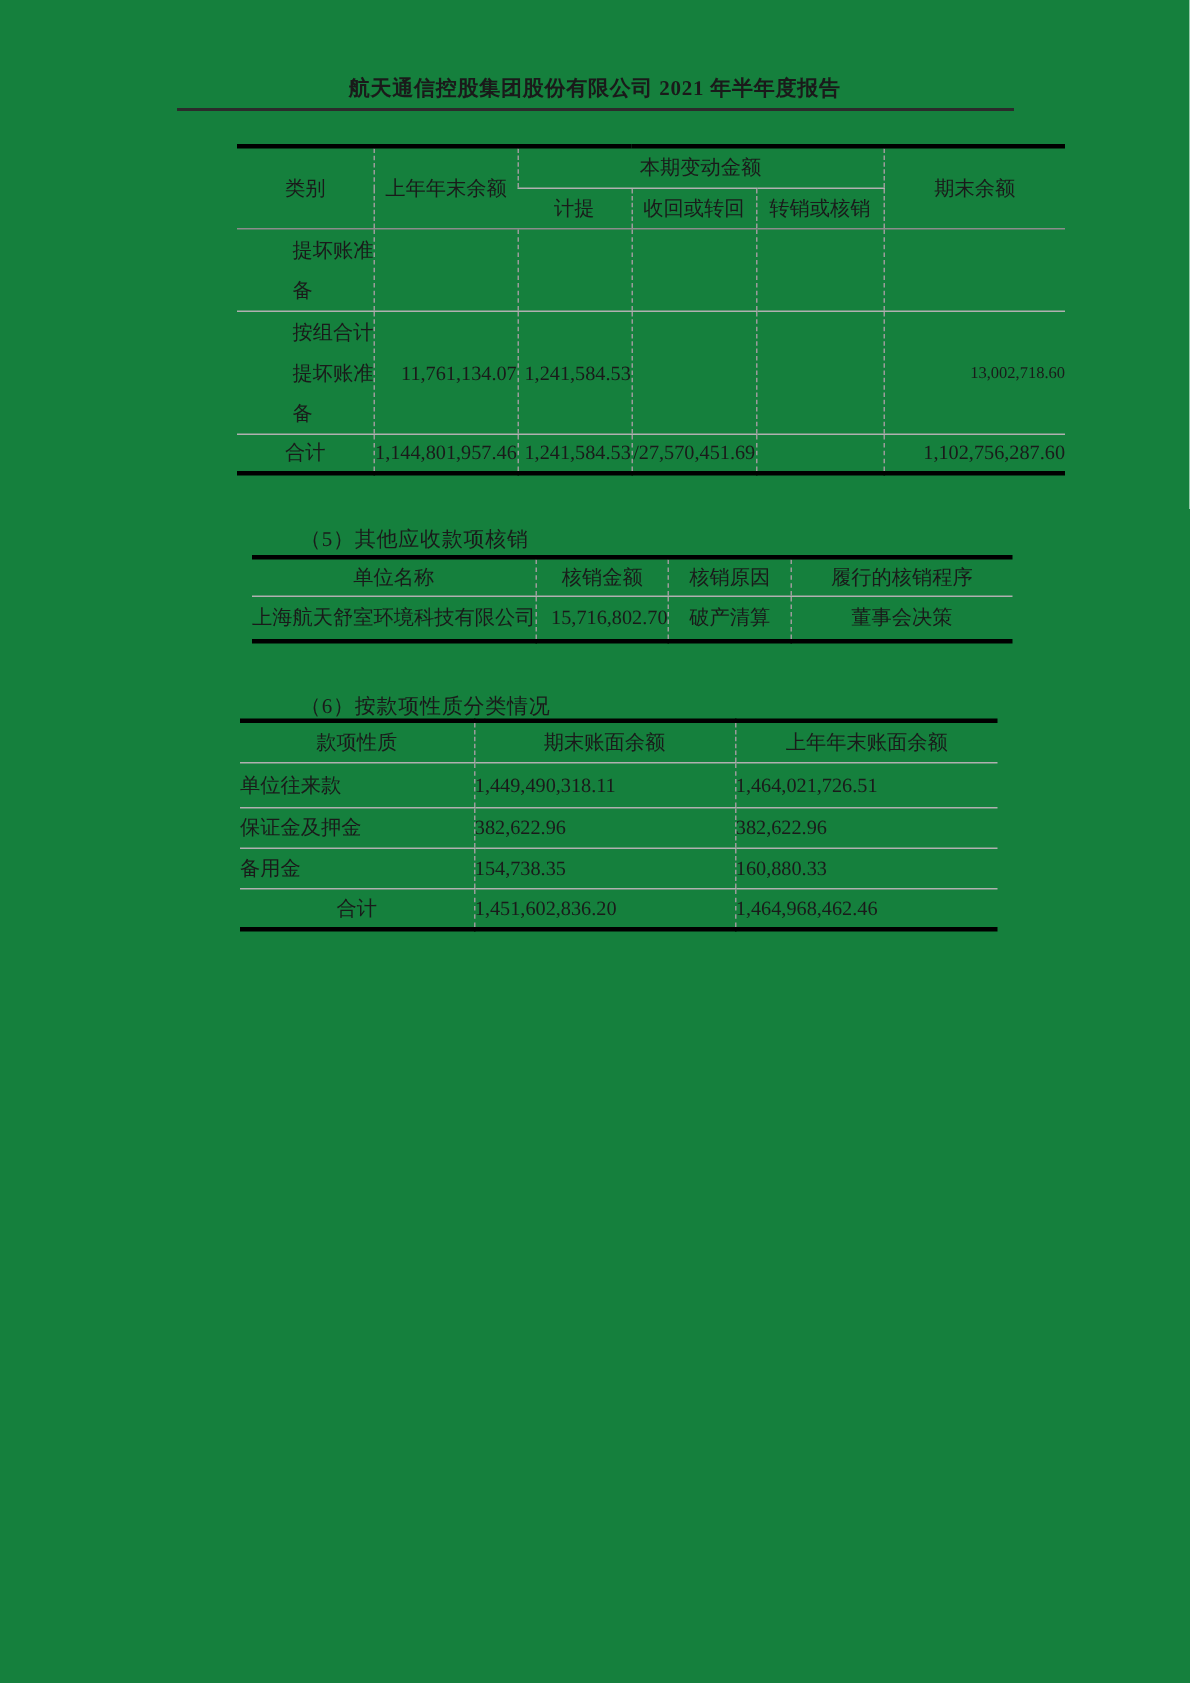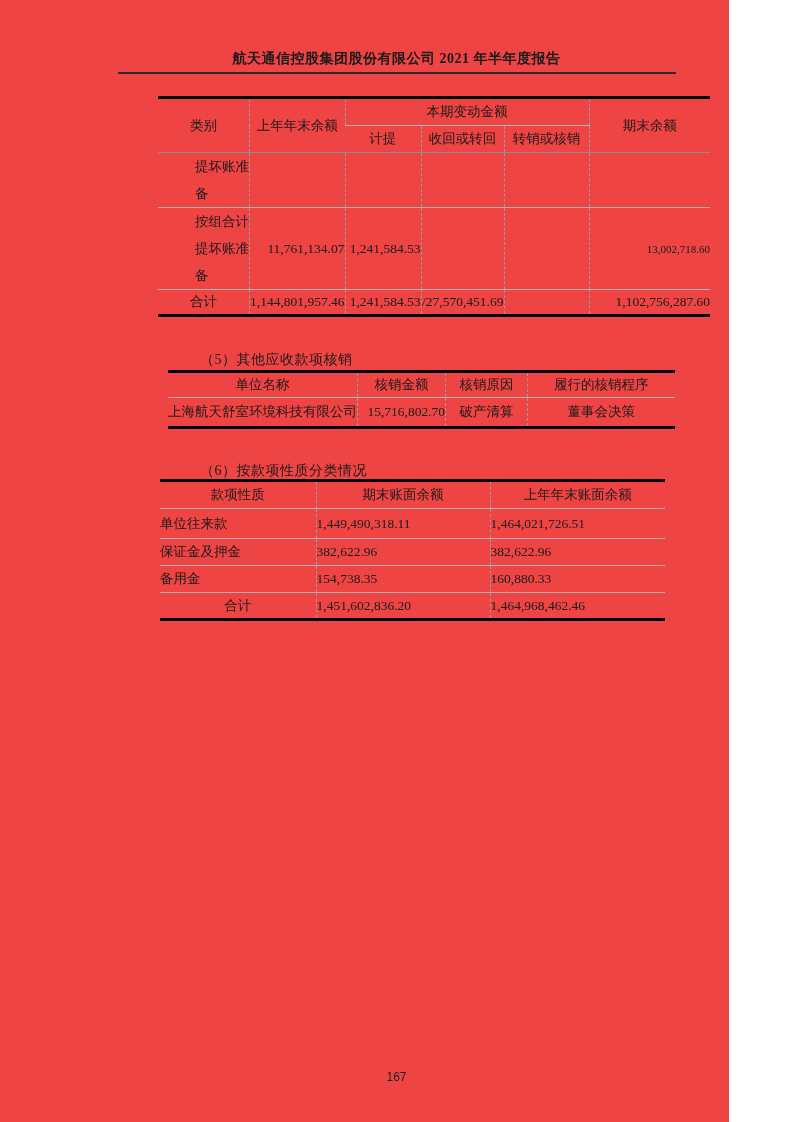--- a/index.html
+++ b/index.html
@@ -1,19 +1,19 @@
 <!DOCTYPE html>
 <html><head>
 <meta charset="utf-8">
 <style>
   html,body{margin:0;padding:0;background:#ffffff;}
   .page{
     position:relative;
-    width:729px;height:1122px;
-    background:#ef4444;
+    width:793px;height:1122px;
+    background:#15803d;
     font-family:"Liberation Serif","DejaVu Serif",serif;
     color:#1a1a1a;
     overflow:hidden;
   }
   .doc-title{
     position:absolute;top:50px;left:0;width:793px;
     text-align:center;font-size:14px;font-weight:bold;
     letter-spacing:0.5px;
   }
   .title-rule{
@@ -169,15 +169,14 @@
       <td class="num-pad">160,880.33</td>
     </tr>
     <tr style="height:27px" class="hline">
       <td class="center">合计</td>
       <td class="num-pad">1,451,602,836.20</td>
       <td class="num-pad">1,464,968,462.46</td>
     </tr>
   </tbody>
     </table>
 
-  <div class="footer">167</div>
 
 </div>
 
 </body></html>

